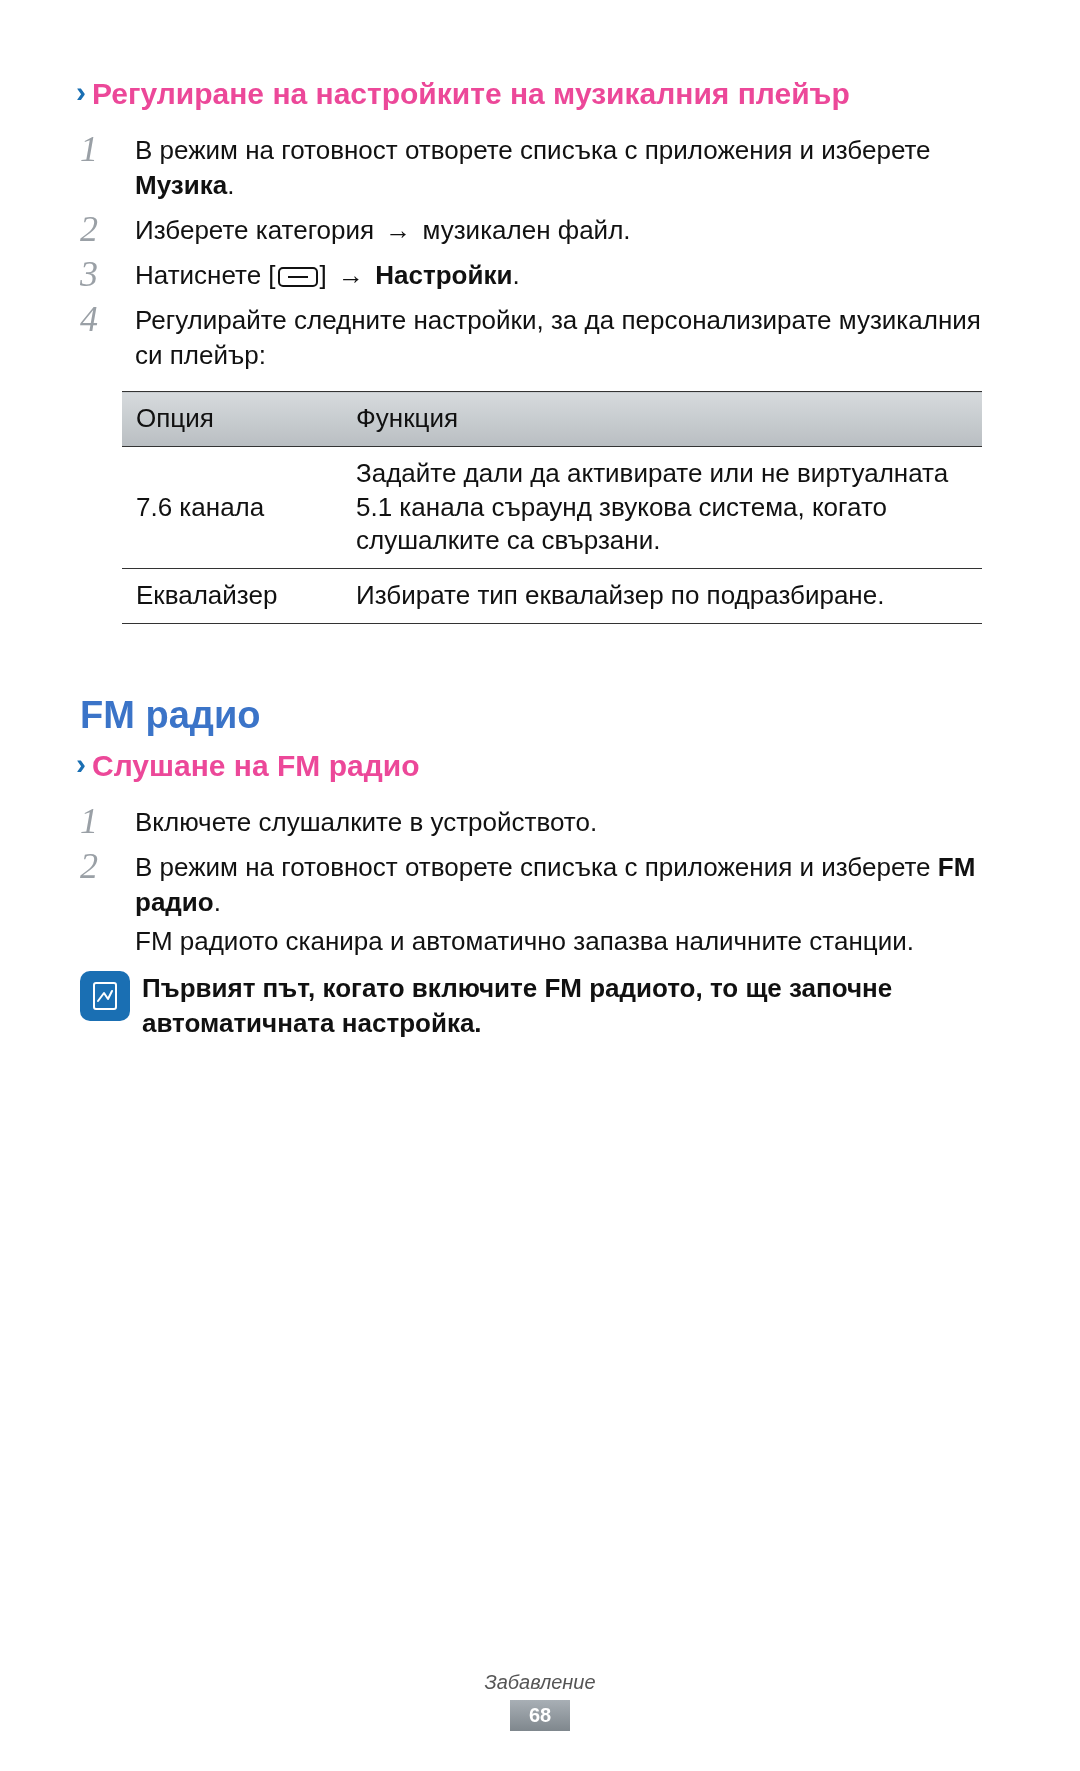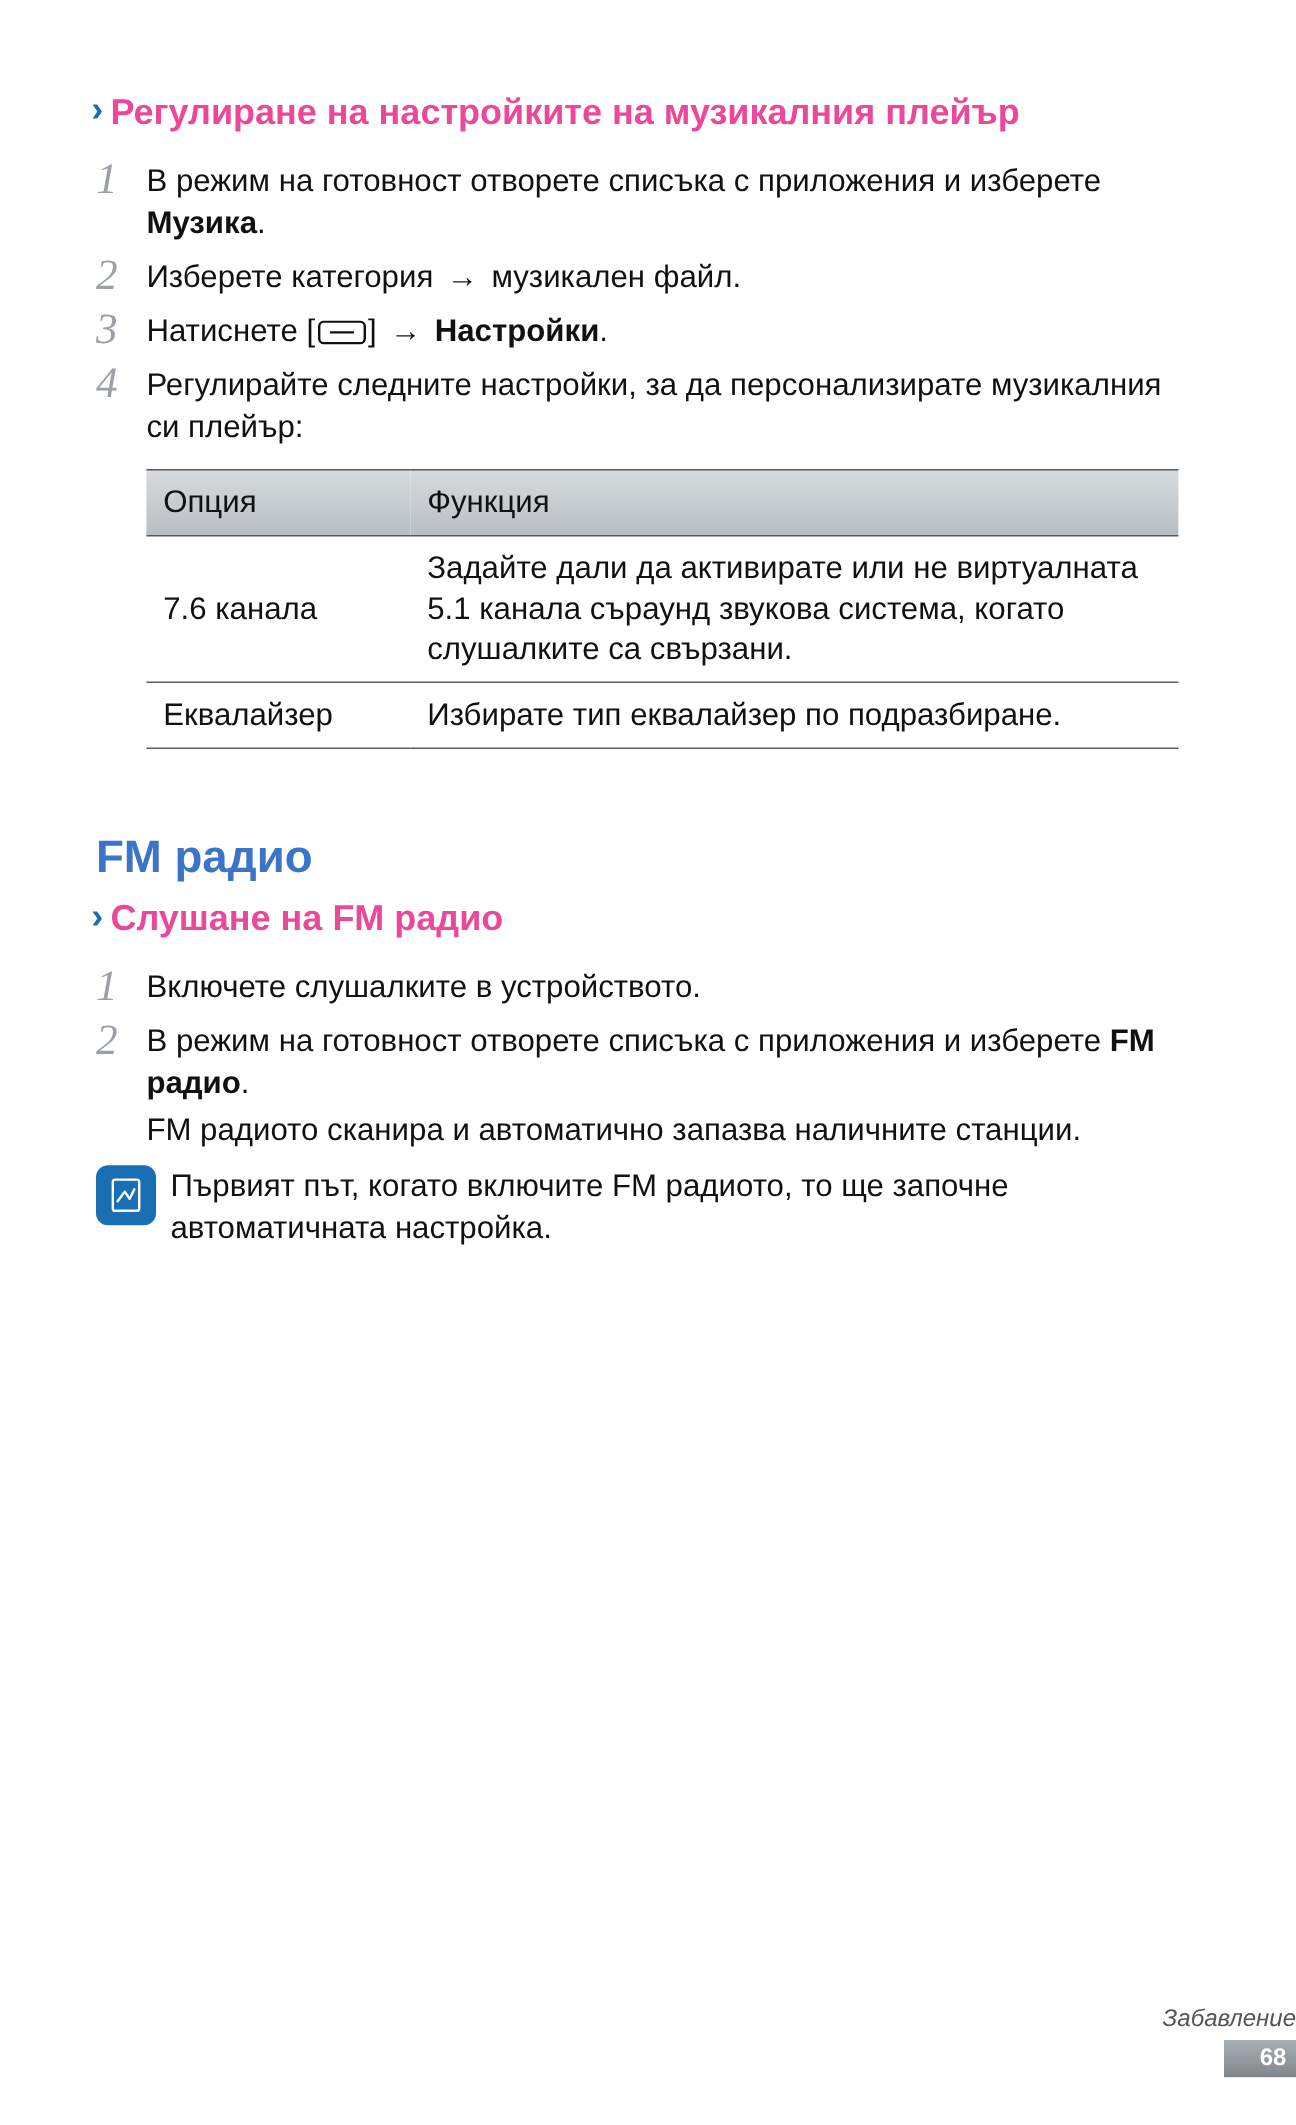--- a/index.html
+++ b/index.html
@@ -63,20 +63,21 @@
     color: #9aa0a6;
     width: 42px;
     flex: 0 0 42px;
     text-align: left;
     margin-top: -2px;
   }
   .step-body {
     font-size: 26px;
     line-height: 1.35;
     flex: 1;
+    margin-left: 13px;
   }
   .step-body .bold { font-weight: 700; }
   .arrow { margin: 0 4px; }
 
   .menu-icon {
     display: inline-block;
     vertical-align: -3px;
     margin: 0 2px;
   }
   .menu-icon svg { display: block; }
@@ -111,20 +112,21 @@
   .para {
     font-size: 26px;
     line-height: 1.35;
     margin: 0 0 30px 0;
   }
 
   .note-row {
     display: flex;
     align-items: flex-start;
     margin-top: 12px;
+    font-weight: bold;
   }
   .note-icon {
     width: 50px;
     height: 50px;
     border-radius: 10px;
     background: #1a6fb3;
     flex: 0 0 50px;
     margin-right: 12px;
     position: relative;
   }
@@ -136,21 +138,21 @@
   .note-body {
     font-size: 26px;
     line-height: 1.35;
     flex: 1;
   }
 
   .footer {
     position: absolute;
     left: 0; right: 0;
     bottom: 40px;
-    text-align: right;
+    text-align: center;
     margin-top: 13px;
   }
   .footer-chapter {
     font-style: italic;
     font-size: 20px;
     color: #555;
     margin-bottom: 6px;
   }
   .footer-badge {
     display: inline-block;

